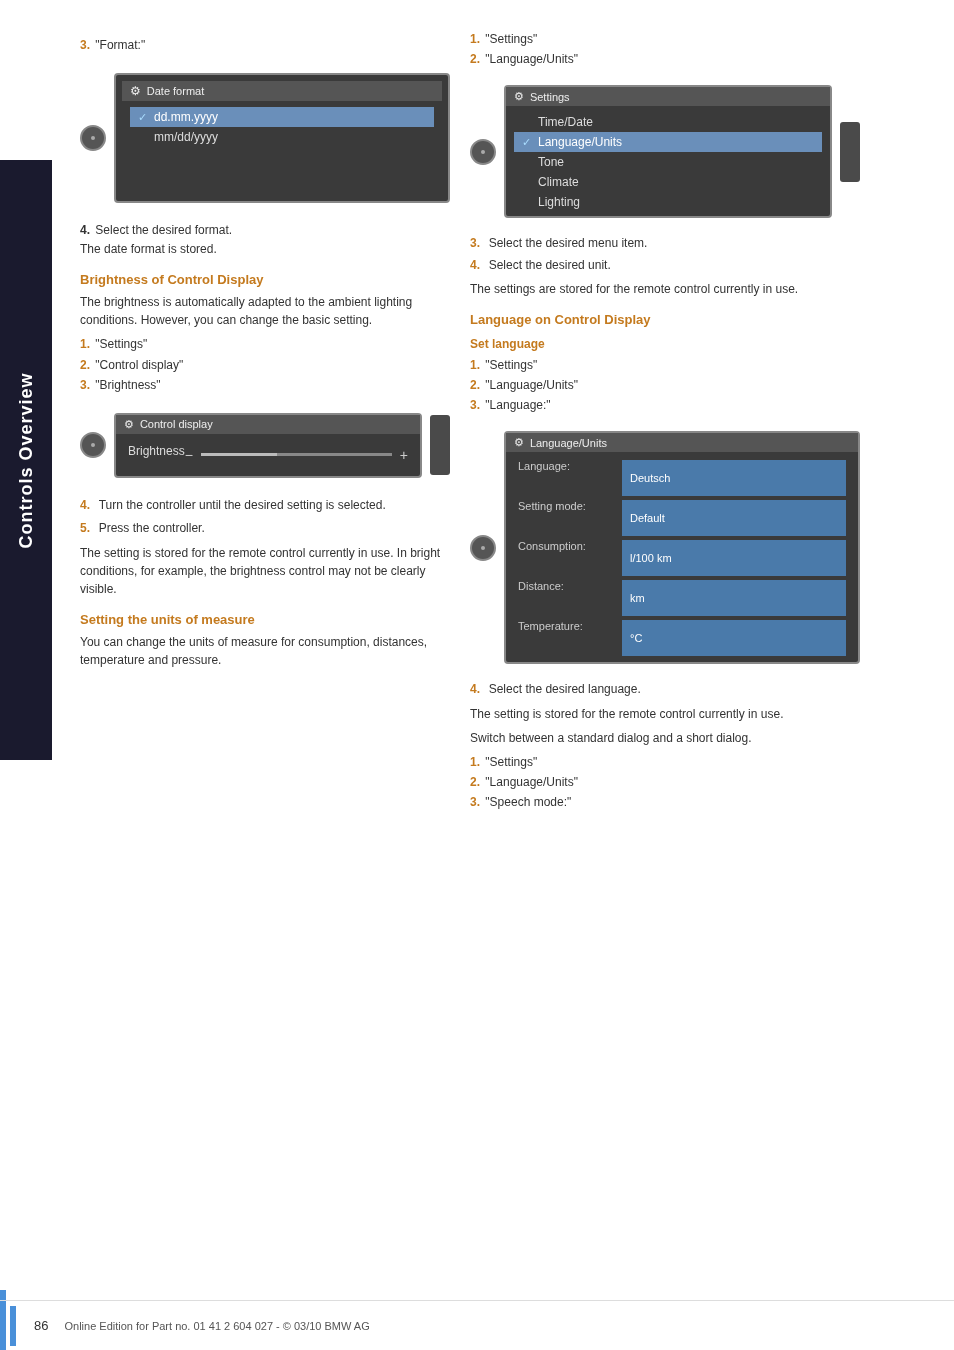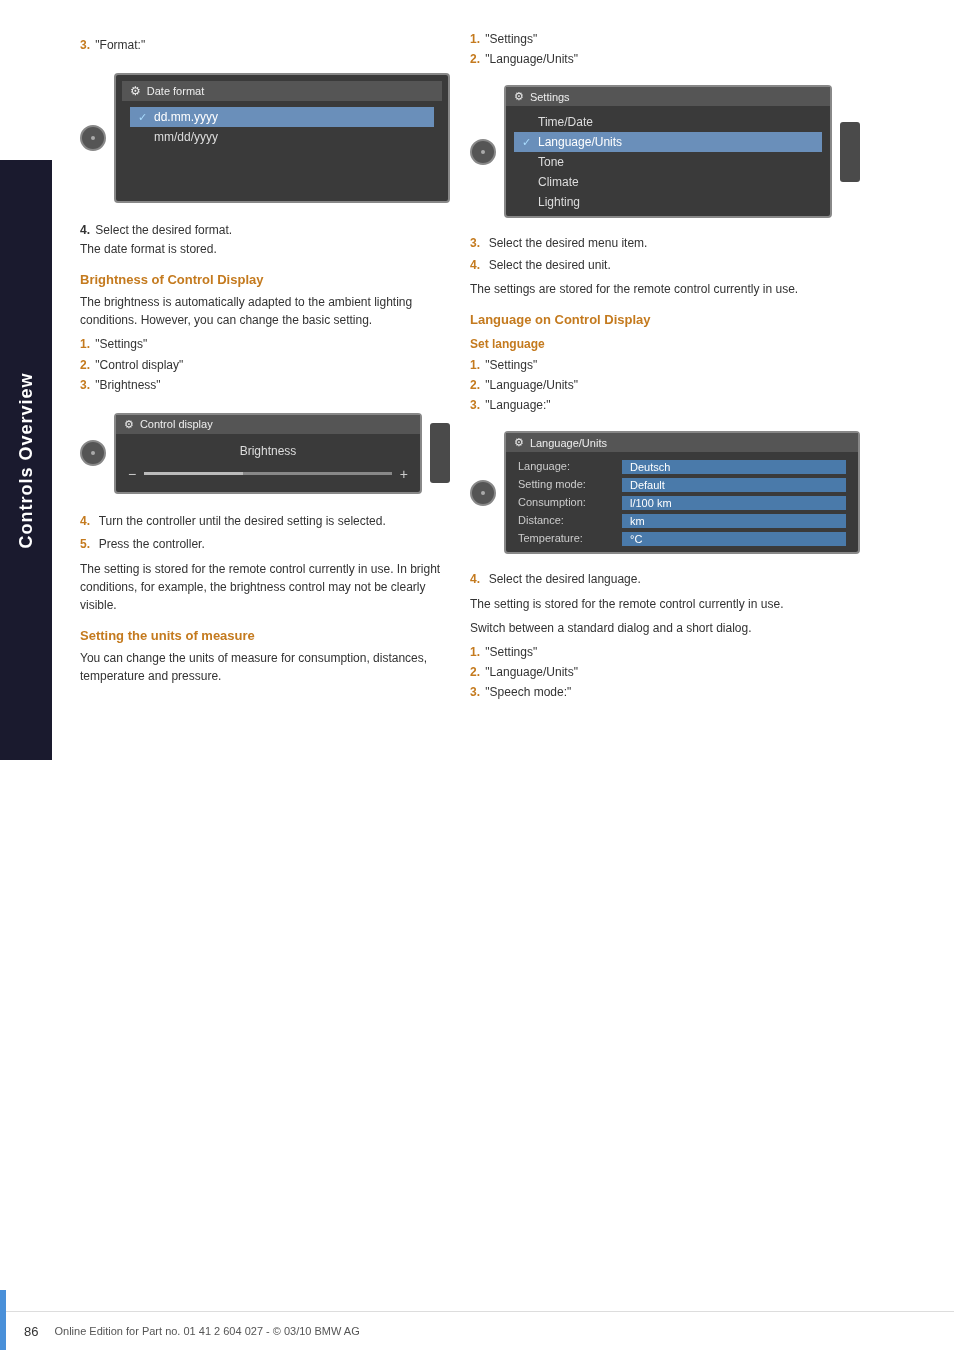--- a/index.html
+++ b/index.html
@@ -170,21 +170,21 @@
       font-size: 11px;
       padding: 3px 8px;
       display: flex;
       align-items: center;
       gap: 6px;
     }
 
     .brightness-body {
       padding: 10px 12px;
       display: flex;
-      flex-direction: column;
+      flex-direction: row;
       align-items: center;
     }
 
     .brightness-label {
       color: #ddd;
       font-size: 12px;
       margin-bottom: 8px;
     }
 
     .slider-row {
@@ -243,33 +243,34 @@
     }
 
     .lang-row-label {
       color: #ccc;
       width: 104px;
     }
 
     .lang-row-value {
       color: #fff;
       background: #4a7aaa;
-      padding: 1px 8px;
+      padding: 12px 8px;
       flex: 1;
     }
 
     
     .footer {
       position: absolute;
       bottom: 0;
       left: 0;
       right: 0;
-      height: 39px;
-      display: flex;
-      align-items: center;
+      height: 50px;
+      display: flex;
+      align-items: center;
+      padding-left: 10px;
       border-top: 1px solid #ddd;
       text-align: right;
     }
 
     .footer-page-num {
       font-size: 13px;
       color: #333;
       margin-left: 10px;
       margin-right: 16px;
     }

